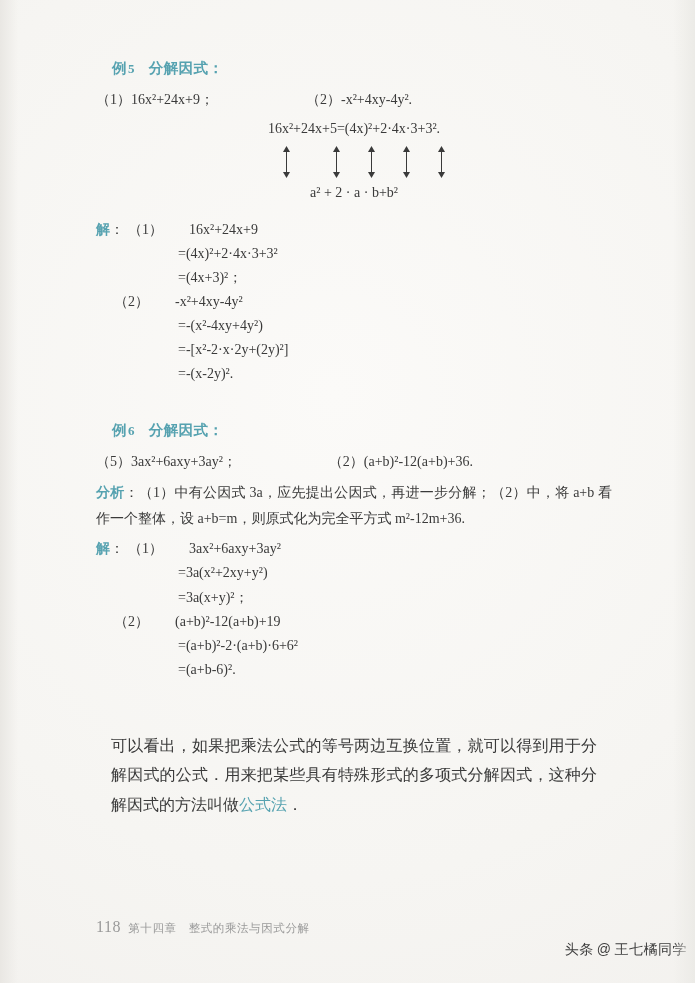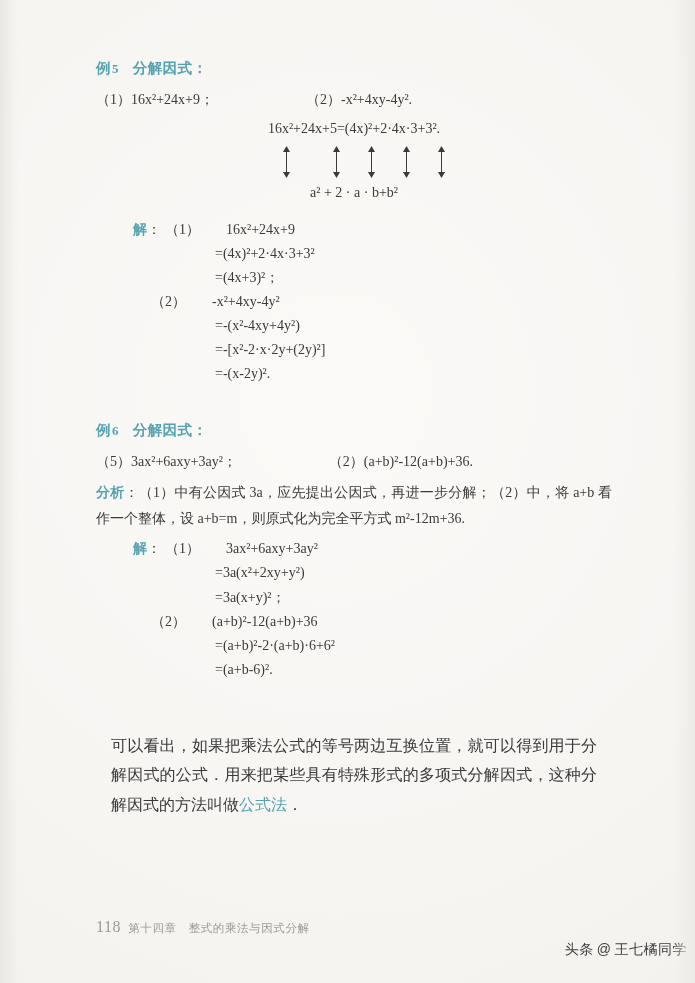--- a/index.html
+++ b/index.html
@@ -47,21 +47,21 @@
     top: 58px;
     width: 516px;
   }
 
   
   .teal { color: #56a2b0; }
 
   .ex-head {
     font-size: 14.5px;
     letter-spacing: .4px;
-    margin: 0 0 9px 0;
+    margin: 0 0 9px 16px;
     line-height: 1.5;
   }
   .ex-head .tag {
     color: #56a2b0;
     font-weight: 600;
   }
   .ex-head .tag .num {
     font-size: 13px;
     padding-left: 1px;
   }
@@ -116,21 +116,20 @@
     text-align: center;
     line-height: 1.3;
     margin-top: -2px;
   }
 
   
   .sol {
     font-size: 14px;
     line-height: 1.72;
     margin-top: 6px;
-    margin-left: 37px;
   }
   .sol .srow { white-space: nowrap; }
   .sol .lead {
     color: #56a2b0;
     font-weight: 600;
   }
   .sol .lbl { padding-left: 4px; }
   .sol .expr { padding-left: 26px; }
   .sol .cont { padding-left: 82px; font-family: Liberation Serif, serif; }
   .sol .lbl2 { padding-left: 18px; }
@@ -246,21 +245,21 @@
     <div class="prob-row">
       <span>（5）3ax²+6axy+3ay²；</span><span class="p2">（2）(a+b)²-12(a+b)+36.</span>
     </div>
 
     <p class="para"><span class="lead">分析</span><span>：（1）中有公因式 3a，应先提出公因式，再进一步分解；（2）中，将 a+b 看作一个整体，设 a+b=m，则原式化为完全平方式 m²-12m+36.</span></p>
 
     <div class="sol">
       <div class="srow"><span class="lead">解</span><span>：</span><span class="lbl">（1）</span><span class="expr">3ax²+6axy+3ay²</span></div>
       <div class="srow"><span class="cont">=3a(x²+2xy+y²)</span></div>
       <div class="srow"><span class="cont">=3a(x+y)²；</span></div>
-      <div class="srow"><span class="lbl2">（2）</span><span class="expr">(a+b)²-12(a+b)+36</span></div>
+      <div class="srow"><span class="lbl2">（2）</span><span class="expr">(a+b)²-12(a+b)+19</span></div>
       <div class="srow"><span class="cont">=(a+b)²-2·(a+b)·6+6²</span></div>
       <div class="srow"><span class="cont">=(a+b-6)².</span></div>
     </div>
 
     <div class="gap-lg"></div>
 
     <p class="closing first"><span>可以看出，如果把乘法公式的等号两边互换位置，就可以得到用于分解因式的公式．用来把某些具有特殊形式的多项式分解因式，这种分解因式的方法叫做</span><span class="teal">公式法</span><span>．</span></p>
 
   </div>
 

